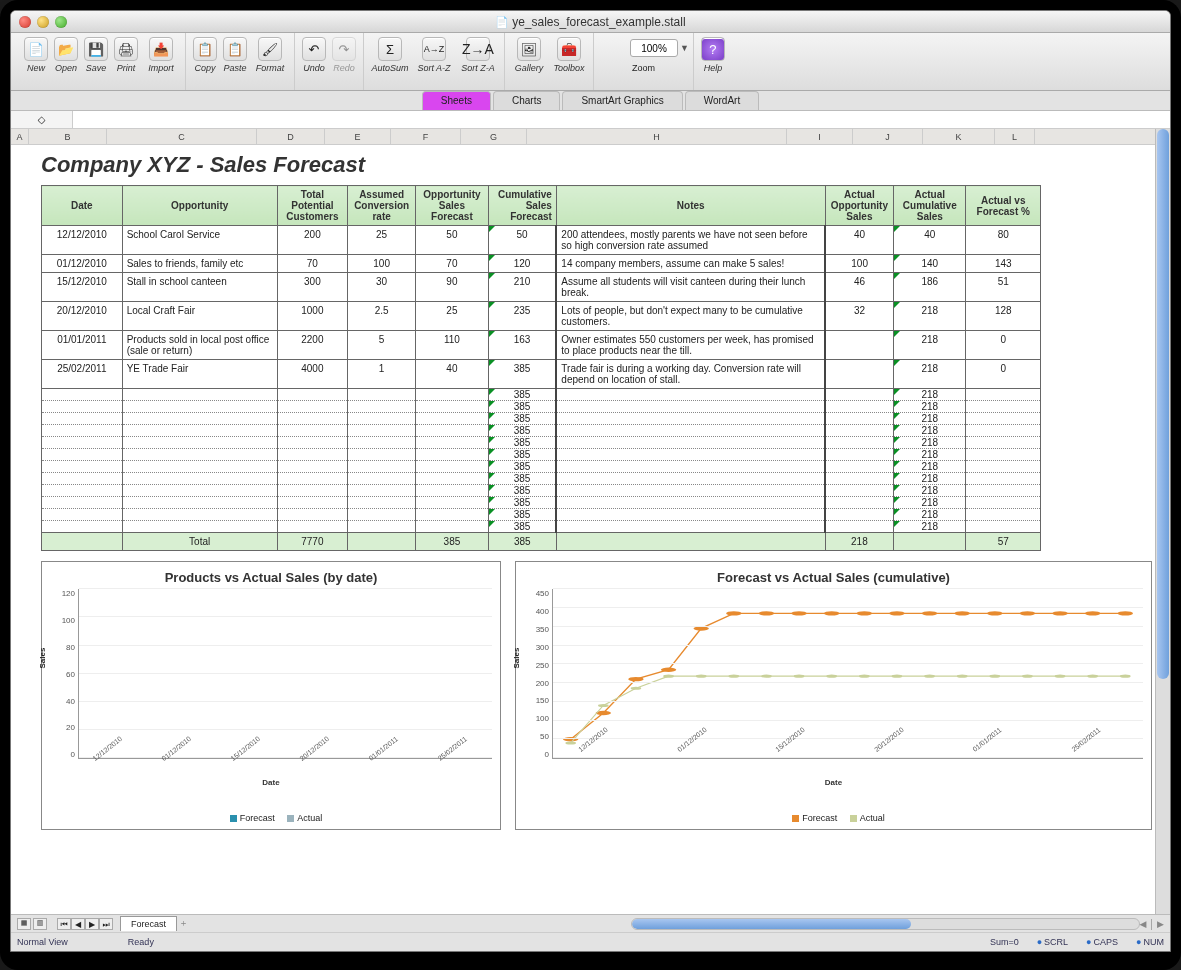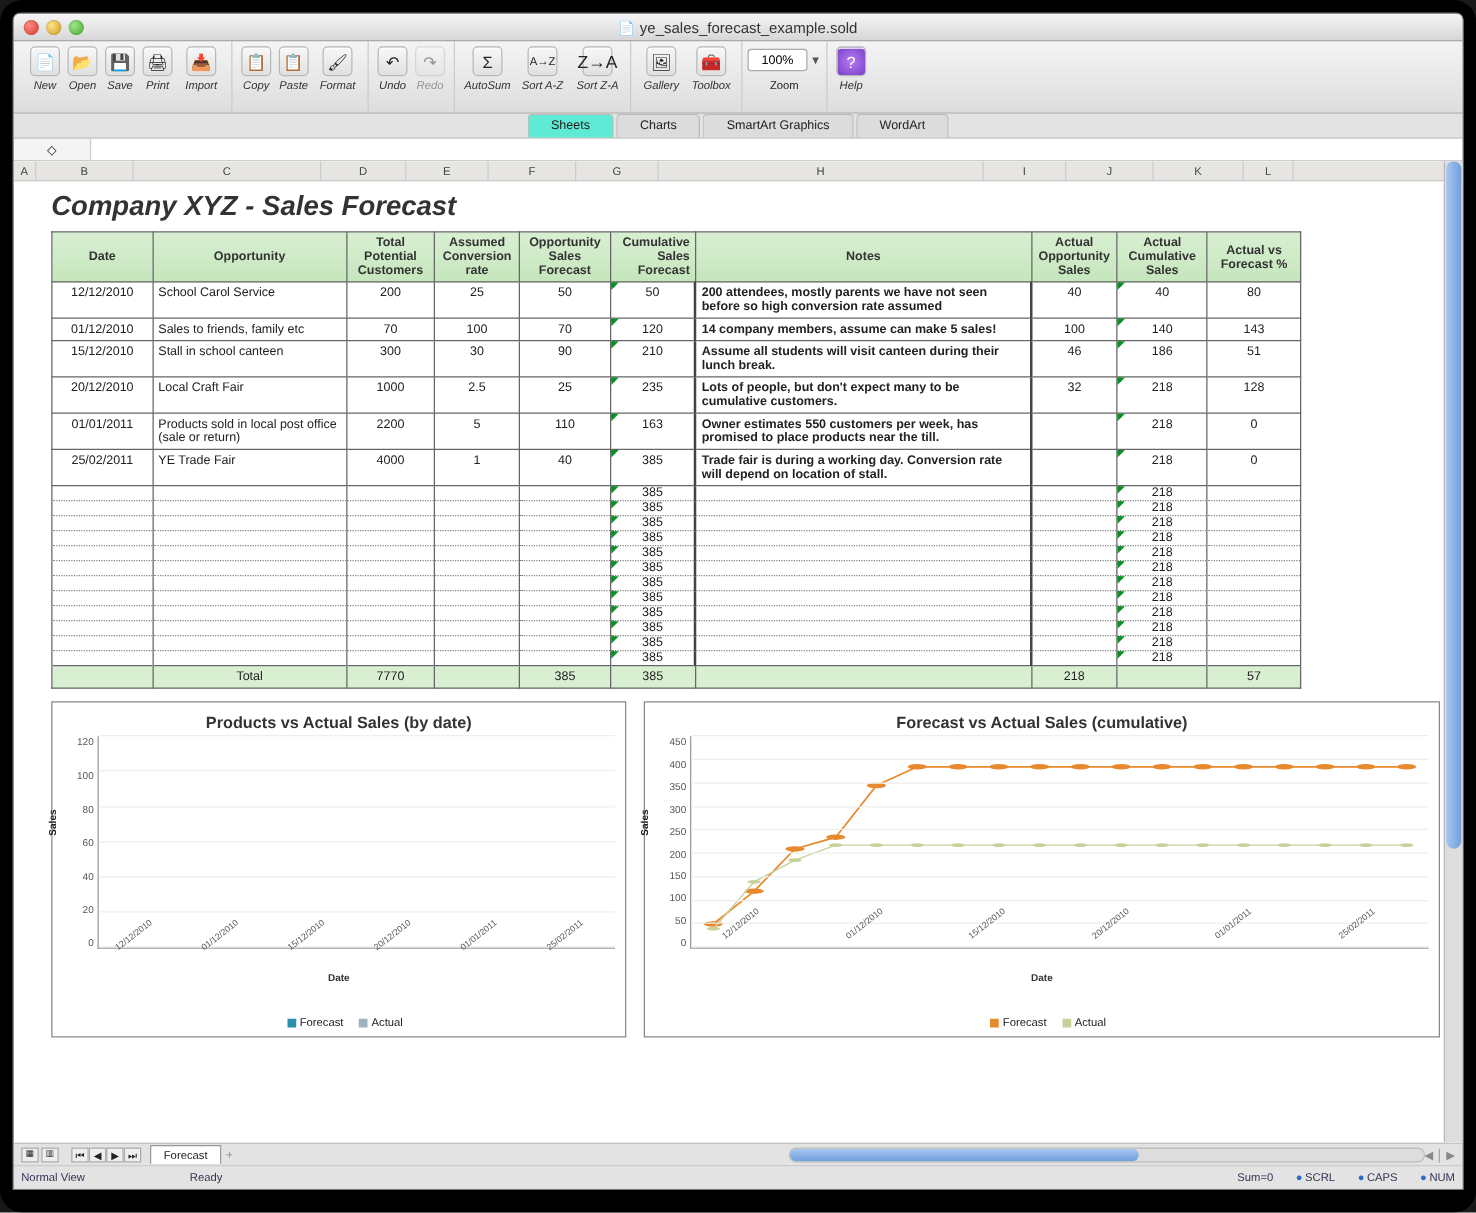--- a/index.html
+++ b/index.html
@@ -16,46 +16,46 @@
   .title { position:absolute; left:0; right:0; text-align:center; font-size:12px; color:#333; pointer-events:none; }
   .title::before { content:"📄 "; font-size:11px; }
   
   .toolbar { height:58px; background:linear-gradient(#f4f4f4,#ddd); border-bottom:1px solid #aaa; display:flex; align-items:center; padding:0 6px; gap:0; }
   .tb-group { display:flex; height:100%; align-items:flex-start; padding:4px 4px 0 4px; border-right:1px solid #ccc; }
   .tb-group:last-child { border-right:none; }
   .tb-btn { width:30px; text-align:center; cursor:pointer; }
   .tb-btn .ic { width:24px; height:24px; margin:0 auto 2px; background:linear-gradient(#f8f8f8,#e0e0e0); border:1px solid #b8b8b8; border-radius:4px; display:flex; align-items:center; justify-content:center; font-size:13px; box-shadow:inset 0 1px 0 #fff; }
   .tb-btn .lbl { font-size:9px; color:#333; white-space:nowrap;font-style:italic; }
   .tb-btn.wide{width:44px;} .tb-btn.w2{width:40px;}
-  .zoom-box { display:flex; align-items:center; gap:2px; }
+  .zoom-box { display:flex; align-items:center; gap:2px;margin-left:32px; }
   .zoom-box input { width:48px; height:18px; font-size:10px; text-align:center; border:1px solid #aaa; border-radius:3px; }
   .zoom-down{font-size:9px;color:#555;}
   
   .subtabs { height:20px; background:#e3e3e3; border-bottom:1px solid #bbb; display:flex; justify-content:center; gap:0; font-size:10px; }
   .subtabs .st { padding:3px 18px; border:1px solid #bbb; border-bottom:none; border-radius:4px 4px 0 0; background:#dcdcdc; margin:0 1px; cursor:pointer; }
-  .subtabs .st.act { background:#5eead4; }
+  .subtabs .st.act { background:#d946ef; }
   
   .fxbar { height:18px; border-bottom:1px solid #ccc; display:flex; align-items:center; }
   .namebox { width:62px; height:100%; border-right:1px solid #ccc; font-size:10px; display:flex; align-items:center; justify-content:center; background:#f4f4f4; }
   .fxin { flex:1; height:100%; background:#fff; border:none; font-size:10px; padding:0 4px; }
   
   .sheet { flex:1; display:flex; overflow:hidden; background:#fff; position:relative; }
   .grid { flex:1; overflow:auto; position:relative; }
   .colhdr { display:flex; height:16px; background:#e7e5e2; border-bottom:1px solid #ccc; position:sticky; top:0; }
   .colhdr .ch { border-right:1px solid #ccc; font-size:9px; color:#444; text-align:center; line-height:16px; }
   .content { padding:6px 18px 10px 30px; }
   h1.title-big { font:bold italic 22px/1.1 Verdana,Arial; margin:2px 0 8px 0; color:#333; }
   
   table.data { border-collapse:collapse; width:1000px; font-size:10px; }
   table.data th { background:linear-gradient(#d8efd2,#c5e6bc); border:1px solid #666; padding:3px 4px; font-weight:bold; font-size:10px; color:#333; }
   table.data td { border:1px dotted #888; border-left:1px solid #666; border-right:1px solid #666; padding:3px 4px; vertical-align:top; }
   table.data tr.sep td { border-bottom:1px solid #666; border-top:1px solid #666; }
   table.data tr.blank td { height:10px; padding:0; font-size:10px; border-top:none; }
   table.data td.c, table.data th.c { text-align:center; }
-  table.data td.notes { border-left:2px solid #444; border-right:2px solid #444; font-size:10px;font-weight:bold; }
+  table.data td.notes { border-left:2px solid #444; border-right:2px solid #444; font-size:10px; }
   table.data tr.tot td { background:#d8efd2; border:1px solid #666; font-weight:normal; }
   .greenflag { position:relative; }
   .greenflag::after { content:""; position:absolute; top:0; left:0; border:3px solid transparent; border-top-color:#0a9024; border-left-color:#0a9024; }
   
   .charts { display:flex; gap:14px; margin-top:10px; }
   .chartbox { border:1px solid #888; background:#fff; padding:6px 8px 6px 8px; flex:1; }
   .chartbox .ct { text-align:center; font:bold 13px Arial; margin:2px 0 4px; color:#333; }
   .chartbody { position:relative; height:170px; display:flex; }
   .yaxis { width:28px; display:flex; flex-direction:column; justify-content:space-between; font-size:8px; color:#555; text-align:right; padding-right:3px; }
   .yl { display:block; }
@@ -75,39 +75,39 @@
   svg.lines { position:absolute; inset:0; width:100%; height:100%; }
   
   .bottom { border-top:1px solid #bbb; background:#e3e3e3; }
   .sheettabs { height:18px; display:flex; align-items:center; font-size:9px; border-bottom:1px solid #ccc; position:relative; }
   .sheettabs .nav { display:flex; gap:0; margin:0 4px; }
   .sheettabs .nav span { width:14px; height:12px; border:1px solid #aaa; background:#eee; text-align:center; font-size:8px; line-height:12px; cursor:pointer; }
   .sheettabs .tab { padding:2px 10px; background:#fff; border:1px solid #999; border-bottom:none; border-radius:0 0 0 0; margin-left:3px; cursor:pointer; }
   .sheettabs .plus { margin-left:2px; cursor:pointer; color:#888; }
   .hscroll { position:absolute; right:30px; left:620px; height:12px; top:3px; background:#ddd; border:1px solid #bbb; border-radius:6px; overflow:hidden; }
   .hscroll .thumb { position:absolute; left:0; width:55%; top:0; bottom:0; background:linear-gradient(#a8c6f0,#6fa0dc); border-radius:6px; }
-  .statusbar { height:18px; display:flex; align-items:center; font-size:9px; color:#335; gap:24px; padding:0 6px; }
+  .statusbar { height:18px; display:flex; align-items:center; font-size:9px; color:#335; gap:0; padding:0 6px; }
   .statusbar .right { margin-left:auto; display:flex; gap:18px; }
   .statusbar .bead { color:#2a6bc7; margin-right:2px; }
   .vscroll { position:absolute; right:0; top:0; bottom:0; width:15px; background:#ddd; border-left:1px solid #bbb; }
   .vscroll .thumb { position:absolute; top:0; height:70%; left:1px; right:1px; background:linear-gradient(90deg,#a8c6f0,#6fa0dc); border-radius:6px; }
 </style>
 </head>
 <body>
 
 <div class="wrap">
 <div class="window">
 
   <div class="titlebar">
     <div class="traffic">
       <div class="dot red"></div>
       <div class="dot yellow"></div>
       <div class="dot green"></div>
     </div>
-    <div class="title">ye_sales_forecast_example.sold</div>
+    <div class="title">ye_sales_forecast_example.stall</div>
   </div>
 
   <div class="toolbar">
     <div class="tb-group">
       <div class="tb-btn">
             <div class="ic">📄</div>
             <div class="lbl">New</div>
           </div>
       <div class="tb-btn">
             <div class="ic">📂</div>

